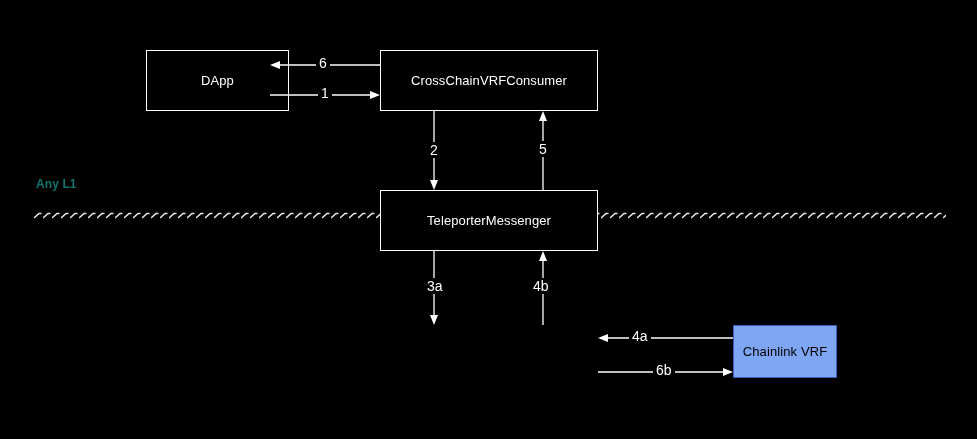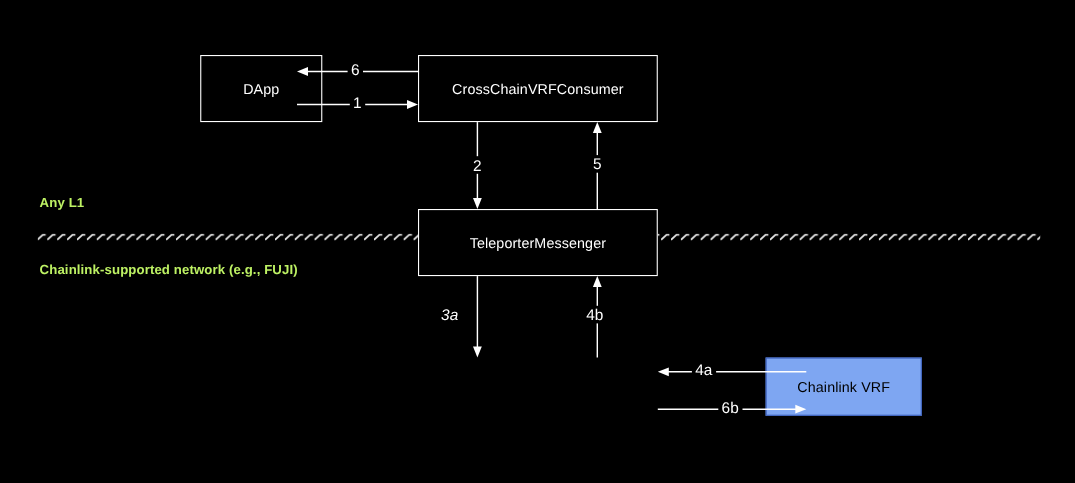--- a/index.html
+++ b/index.html
@@ -34,21 +34,21 @@
     background: #7ea6f2;
     border-color: #3b5fbd;
     color: #000000;
   }
   .node-label {
     display: block;
     pointer-events: none;
   }
   .zone-label {
     position: absolute;
-    color: #bef264;
+    color: #0f766e;
     font-size: 12px;
     font-weight: bold;
     white-space: nowrap;
     letter-spacing: 0.1px;
   }
   .divider {
     position: absolute;
     height: 8px;
     overflow: hidden;
   }
@@ -69,47 +69,46 @@
     padding: 1px 3px;
   }
 </style>
 </head>
 <body>
 
 <div id="canvas">
 
   <div class="zone-label" style="left:36px; top:177px;">Any L1</div>
 
-  <div class="zone-label" style="left:36px; top:238px;">Chainlink-supported network (e.g., FUJI)</div>
 
   <div class="divider" style="left:34px; top:212px; width:912px;">
     <svg width="912" height="8" viewBox="0 0 912 8">
       <defs>
         <pattern id="zig" x="0" y="0" width="9" height="8" patternUnits="userSpaceOnUse">
           <path d="M0 6 L5 1.5 L7.5 1.5" stroke="#e8e8e8" stroke-width="1.6" fill="none"></path>
         </pattern>
       </defs>
       <rect x="0" y="0" width="912" height="8" fill="url(#zig)"></rect>
     </svg>
   </div>
 
-  <div class="node" style="left:146px; top:50px; width:111px; height:61px;margin-left:36px;">
+  <div class="node" style="left:146px; top:50px; width:143px; height:61px;">
     <span class="node-label">DApp</span>
   </div>
 
   <div class="node" style="left:380px; top:190px; width:218px; height:61px;">
     <span class="node-label">TeleporterMessenger</span>
   </div>
 
   <div class="node" style="left:380px; top:50px; width:218px; height:61px;">
     <span class="node-label">CrossChainVRFConsumer</span>
   </div>
 
 
-  <div class="node accent" style="left:696px; top:325px; width:142px; height:53px;">
+  <div class="node accent" style="left:733px; top:325px; width:104px; height:53px;">
     <span class="node-label">Chainlink VRF</span>
   </div>
 
   <div class="edge" style="left:270px; top:58px; width:110px; height:16px;">
     <svg width="110" height="16" viewBox="0 0 110 16">
       <line x1="110" y1="7" x2="8" y2="7" stroke="#ffffff" stroke-width="1.3"></line>
       <path d="M0 7 L10 3 L10 11 Z" fill="#ffffff"></path>
     </svg>
   </div>
   <div class="edge-label" style="left:316px; top:55px;">6</div>
@@ -137,21 +136,21 @@
     </svg>
   </div>
   <div class="edge-label" style="left:536px; top:141px;">5</div>
 
   <div class="edge" style="left:426px; top:251px; width:16px; height:74px;">
     <svg width="16" height="74" viewBox="0 0 16 74">
       <line x1="8" y1="0" x2="8" y2="65" stroke="#ffffff" stroke-width="1.3"></line>
       <path d="M8 74 L4 64 L12 64 Z" fill="#ffffff"></path>
     </svg>
   </div>
-  <div class="edge-label" style="left:398px; top:278px;font-style:italic;">3a</div>
+  <div class="edge-label" style="left:424px; top:278px;">3a</div>
 
   <div class="edge" style="left:535px; top:251px; width:16px; height:74px;">
     <svg width="16" height="74" viewBox="0 0 16 74">
       <line x1="8" y1="74" x2="8" y2="9" stroke="#ffffff" stroke-width="1.3"></line>
       <path d="M8 0 L4 10 L12 10 Z" fill="#ffffff"></path>
     </svg>
   </div>
   <div class="edge-label" style="left:530px; top:278px;">4b</div>
 
   <div class="edge" style="left:598px; top:331px; width:135px; height:16px;">

